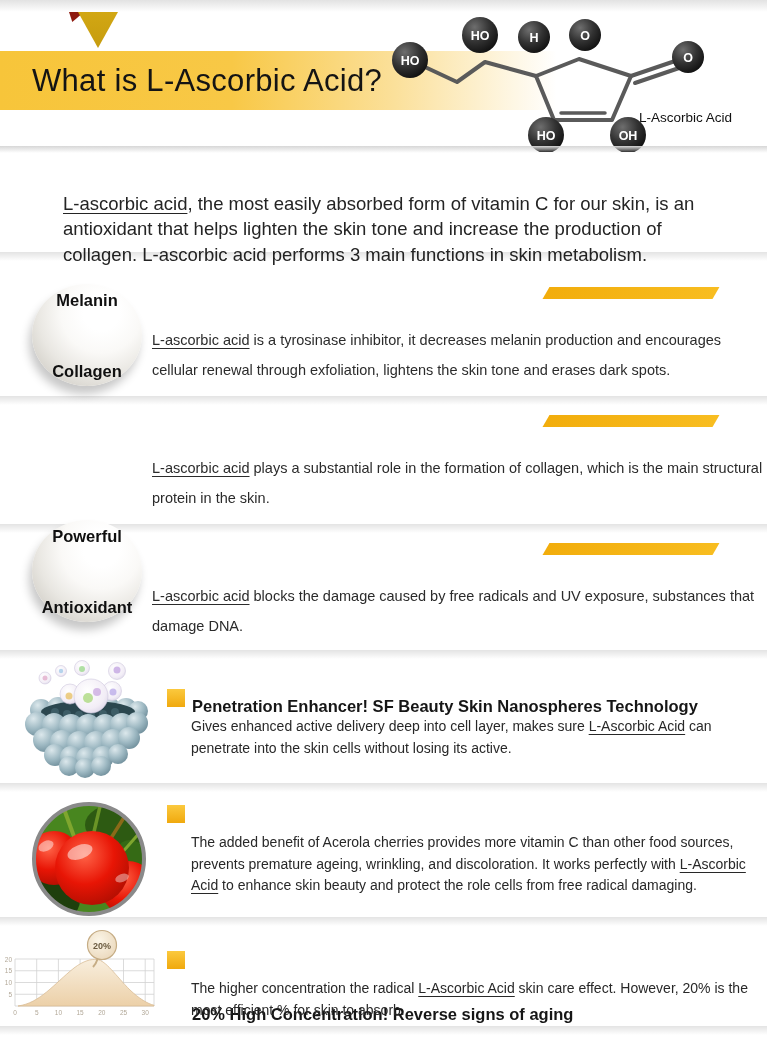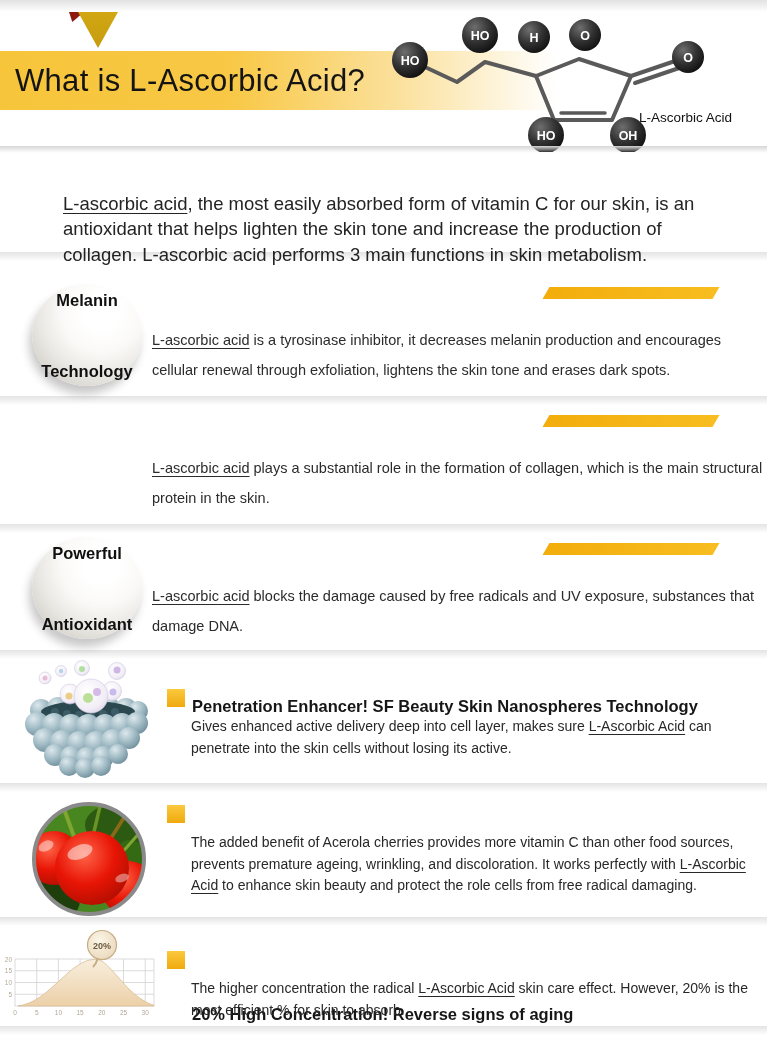--- a/index.html
+++ b/index.html
@@ -5,21 +5,21 @@
   html,body{margin:0;padding:0;background:#fff;}
   .page{position:relative;width:767px;height:1052px;background:#fff;overflow:hidden;
         font-family:"Liberation Sans",sans-serif;color:#222;}
   .top-band{position:absolute;left:0;top:0;width:767px;height:12px;
         background:linear-gradient(to bottom,#e2e2e2,#ffffff);}
   .tri-red{position:absolute;left:69px;top:12px;width:15px;height:10px;background:#8e1b10;
         clip-path:polygon(0 0,100% 0,22% 100%);}
   .tri-gold{position:absolute;left:78px;top:12px;width:40px;height:36px;
         background:linear-gradient(180deg,#d2a713,#c69c0f);clip-path:polygon(0 0,100% 0,50% 100%);}
   .title-bar{position:absolute;left:0;top:51px;width:580px;height:59px;display:flex;align-items:center;
-        padding-left:15px;box-sizing:border-box;
+        padding-left:32px;box-sizing:border-box;
         background:linear-gradient(90deg,#f7c53a 0%,#f8c846 40%,#fbe09a 68%,rgba(255,255,255,0) 96%);}
   .title-bar span{font-size:31px;color:#141414;letter-spacing:.3px;}
   .molecule{position:absolute;left:383px;top:2px;}
   .hdr-divider{position:absolute;left:0;top:146px;width:767px;height:7px;
         background:linear-gradient(to bottom,#d7d7d7,rgba(255,255,255,0));}
   .shadow-band{position:absolute;left:0;width:767px;height:9px;
         background:linear-gradient(to bottom,rgba(0,0,0,0.11),rgba(0,0,0,0));}
   .intro{position:absolute;left:63px;top:172px;width:660px;font-size:18.5px;line-height:25.5px;color:#242424;}
   .u{text-decoration:underline;text-underline-offset:3px;}
   .sphere{position:absolute;left:32px;width:110px;height:102px;border-radius:50%;
@@ -86,31 +86,31 @@
 
   <div class="hdr-divider"></div>
 
   <p class="intro"><span class="u">L-ascorbic acid</span><span>, the most easily absorbed form of vitamin C for our skin, is an antioxidant that helps lighten the skin tone and increase the production of collagen. L-ascorbic acid performs 3 main functions in skin metabolism.</span></p>
 
   <div class="shadow-band" style="top:252px"></div>
 
   <div class="swoosh" style="top:287px"></div>
   <div class="sphere" style="top:284px">
     <b>Melanin</b>
-    <b>Technology</b>
+    <b>Collagen</b>
   </div>
   <p class="func-text" style="top:310px"><span class="u">L-ascorbic acid</span><span> is a tyrosinase inhibitor, it decreases melanin production and encourages cellular renewal through exfoliation, lightens the skin tone and erases dark spots.</span></p>
   <div class="shadow-band" style="top:396px"></div>
 
   <div class="swoosh" style="top:415px"></div>
   <p class="func-text" style="top:438px"><span class="u">L-ascorbic acid</span><span> plays a substantial role in the formation of collagen, which is the main structural protein in the skin.</span></p>
   <div class="shadow-band" style="top:524px"></div>
 
   <div class="swoosh" style="top:543px"></div>
-  <div class="sphere" style="top:537px">
+  <div class="sphere" style="top:520px">
     <b>Powerful</b>
     <b>Antioxidant</b>
   </div>
   <p class="func-text" style="top:566px"><span class="u">L-ascorbic acid</span><span> blocks the damage caused by free radicals and UV exposure, substances that damage DNA.</span></p>
   <div class="shadow-band" style="top:650px"></div>
 
   <svg width="130" height="122" viewBox="0 0 130 122" style="position:absolute;left:25px;top:658px">
     <defs>
       <radialGradient id="ns" cx="35%" cy="28%" r="80%">
         <stop offset="0%" stop-color="#dce8ec"></stop>

